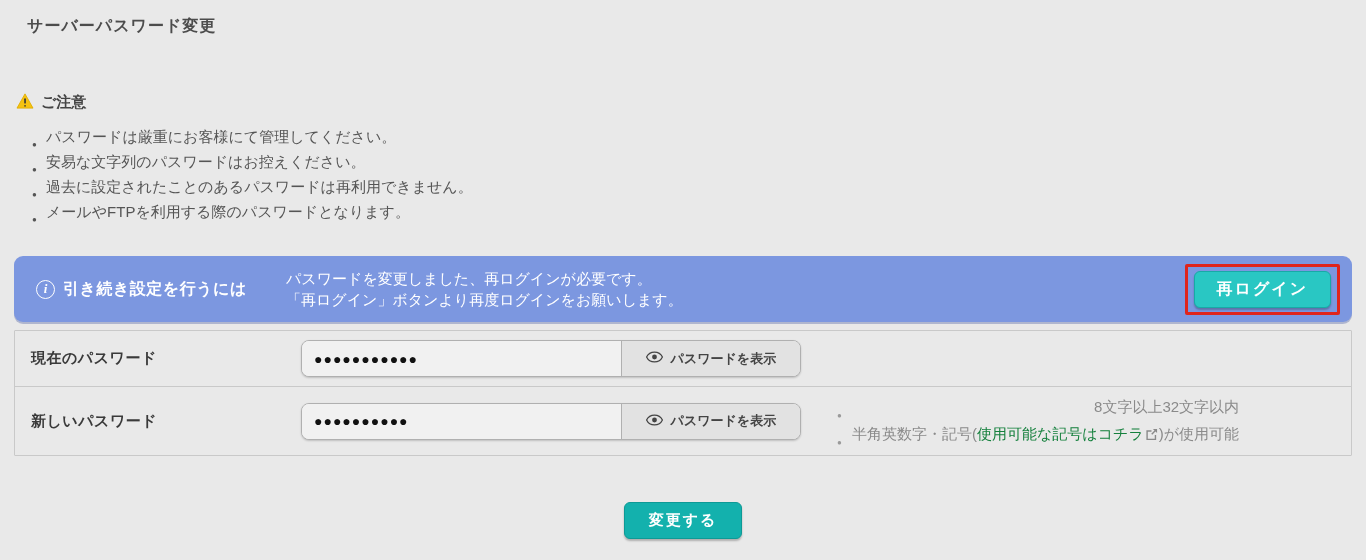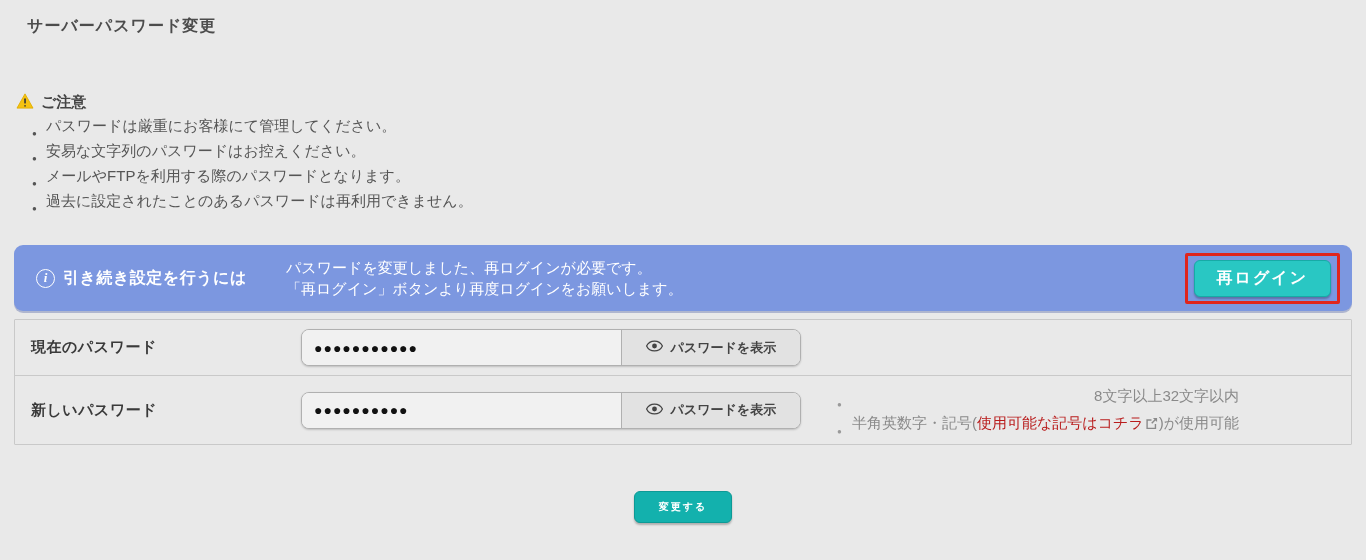--- a/index.html
+++ b/index.html
@@ -22,21 +22,21 @@
 
   
   .notice { margin-top: 56px; }
   .notice-head {
     display: flex; align-items: center; gap: 7px;
     font-size: 15px; font-weight: bold; color: #444;
     padding-left: 2px;
   }
   .notice ul {
     list-style: none;
-    margin-top: 1px;
+    margin-top: 12px;
     padding-left: 18px;
   }
   .notice ul li {
     font-size: 15px;
     color: #555;
     line-height: 25px;
     position: relative;
     padding-left: 14px;
   }
   .notice ul li::before {
@@ -166,37 +166,37 @@
     line-height: 27px;
     text-align: right;
   }
   .rules li::before {
     content: "●";
     font-size: 8px;
     position: absolute; left: 0; top: 9px;
     color: #9a9a9a;
   }
   .rules a {
-    color: #b91c1c;
+    color: #15803d;
     text-decoration: none;
     cursor: pointer;
   }
   .external-icon { display: inline-block; vertical-align: -2px; margin: 0 1px; }
 
   
   .submit-wrap {
     margin-top: 46px;
     display: flex;
     justify-content: center;
   }
   .submit-button {
     background: #13b1ad;
     color: #fff;
     font-family: inherit;
-    font-size: 10px;
+    font-size: 15px;
     font-weight: bold;
     letter-spacing: 2px;
     border: 1px solid #0d9a96;
     border-radius: 6px;
     padding: 8px 24px;
     cursor: pointer;
     box-shadow: 0 2px 2px rgba(0,0,0,0.25);
   }
 </style>
 </head>
@@ -213,22 +213,22 @@
           <path d="M10 1 L19 17 L1 17 Z" fill="#f5c211" stroke="#e0ae00" stroke-width="1" stroke-linejoin="round"></path>
           <rect x="9.1" y="6" width="1.9" height="6" rx="0.9" fill="#3a3a3a"></rect>
           <rect x="9.1" y="13.4" width="1.9" height="2" rx="0.9" fill="#3a3a3a"></rect>
         </svg>
       </span>
       <span>ご注意</span>
     </div>
     <ul>
       <li>パスワードは厳重にお客様にて管理してください。</li>
       <li>安易な文字列のパスワードはお控えください。</li>
+      <li>過去に設定されたことのあるパスワードは再利用できません。</li>
       <li>メールやFTPを利用する際のパスワードとなります。</li>
-      <li>過去に設定されたことのあるパスワードは再利用できません。</li>
     </ul>
   </section>
 
   <div class="alert">
     <div class="alert-title-wrap">
       <span class="info-icon">i</span>
       <span class="alert-title">引き続き設定を行うには</span>
     </div>
     <div class="alert-message">
       <div>パスワードを変更しました、再ログインが必要です。</div>

